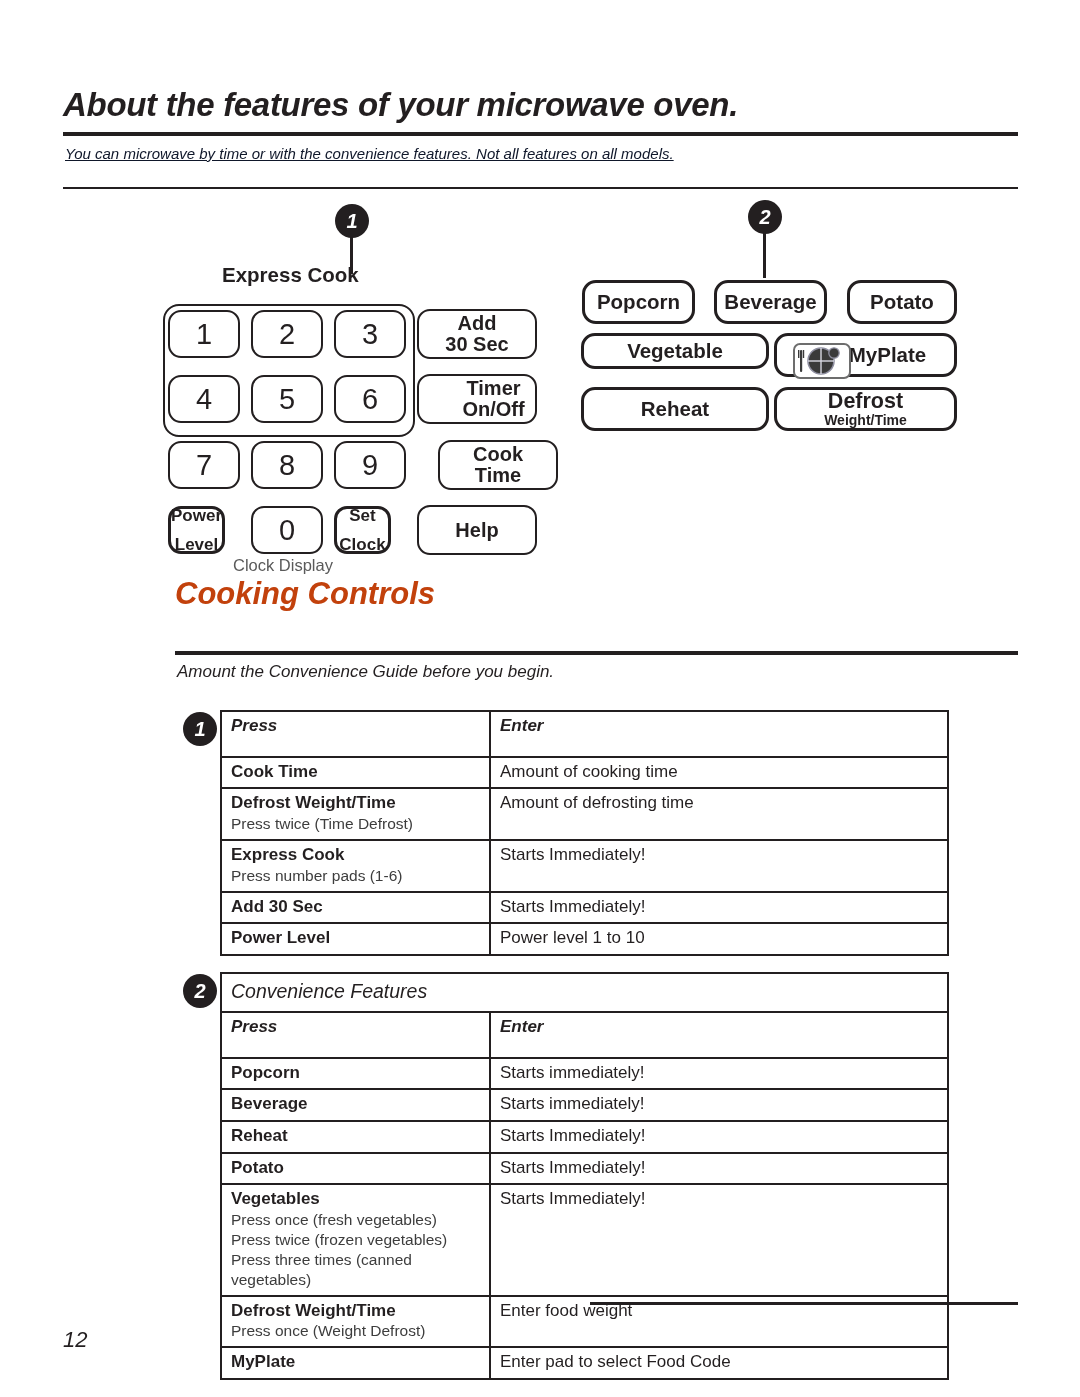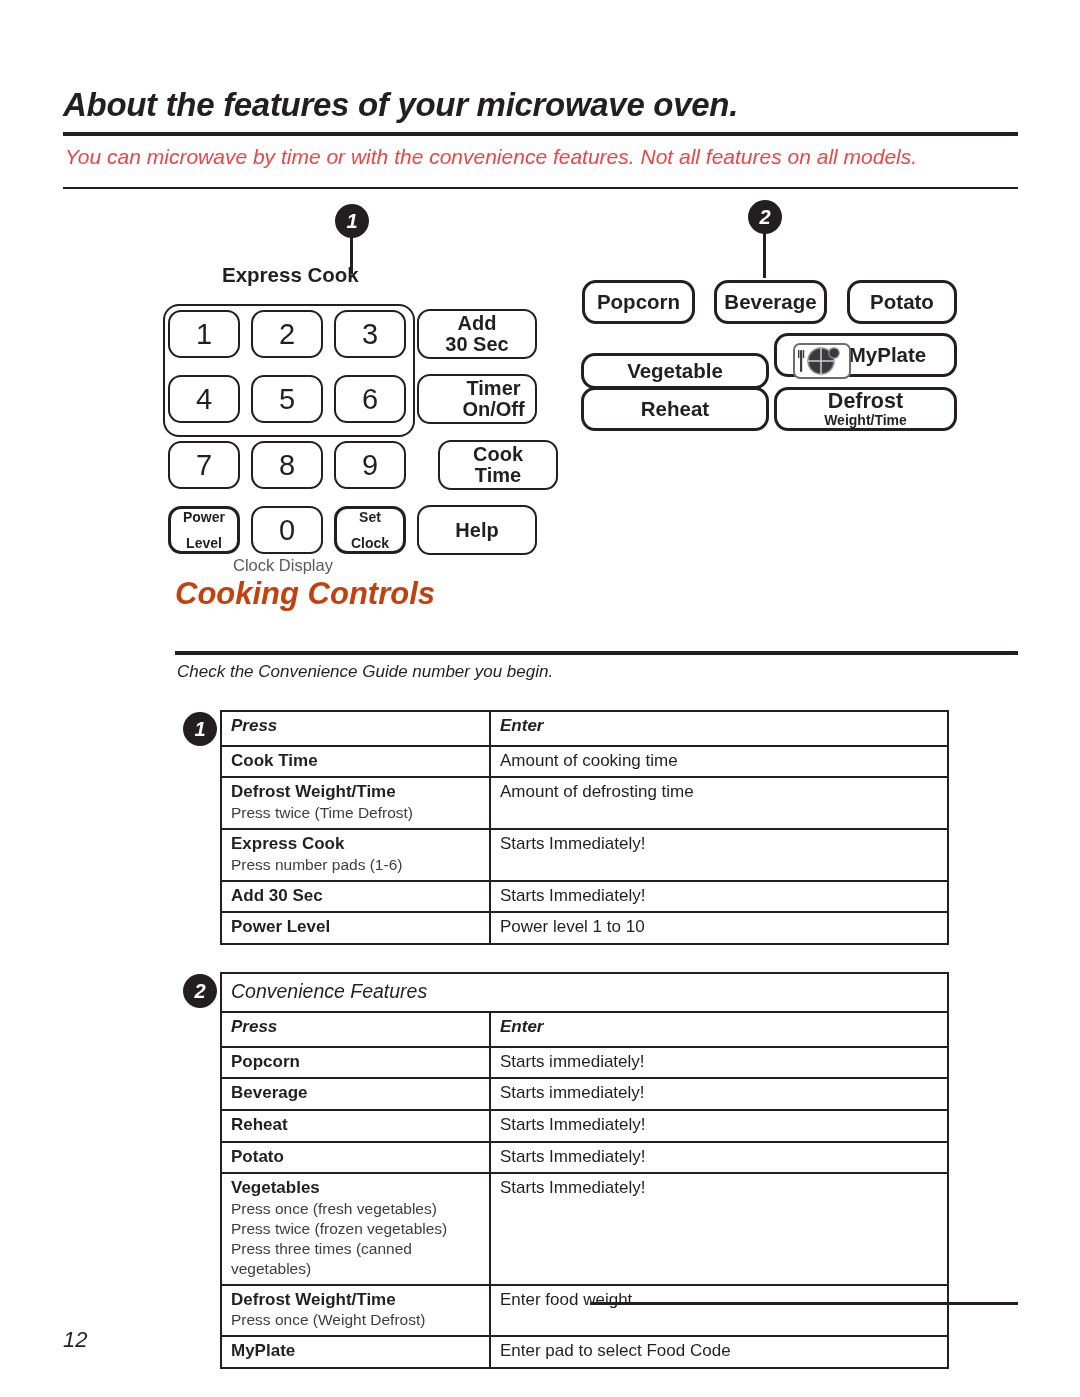--- a/index.html
+++ b/index.html
@@ -36,24 +36,25 @@
     background: #231f20;
     border-top: 1px solid #ffffff;
   }
   #rule-top  { top: 131px; }
   #rule-sub  { top: 187px; height: 2px; border-top: none; }
 
   #intro-text {
     position: absolute;
     left: 65px;
     top: 145px;
-    font-size: 21px;
-    font-style: italic;
-    color: #ef4444;
+    font-size: 15px;
+    font-style: italic;
+    color: #0f172a;
     white-space: nowrap;
+    text-decoration: underline;
   }
 
   
   .callout {
     position: absolute;
     width: 34px;
     height: 34px;
     border-radius: 50%;
     background: #231f20;
     color: #ffffff;
@@ -105,23 +106,23 @@
     font-weight: normal;
   }
   .key.fn {
     width: 120px;
     height: 50px;
     font-size: 20px;
     font-weight: bold;
     text-align: center;
   }
   .key.small {
-    width: 72px;
+    width: 57px;
     height: 48px;
-    font-size: 14px;
+    font-size: 17px;
     font-weight: bold;
     border-width: 3.5px;
     text-align: center;
     gap: 11px;
   }
   .key .l1 { display: block; }
   .key .l2 { display: block; }
 
   
   #express-bracket {
@@ -235,21 +236,21 @@
     font-style: italic;
     font-weight: normal;
     padding-top: 6px;
     padding-bottom: 7px;
   }
   td.col-head {
     font-size: 17px;
     font-style: italic;
     font-weight: bold;
     padding-top: 4px;
-    padding-bottom: 8px;
+    padding-bottom: 19px;
   }
   .cell-main {
     font-weight: bold;
     display: block;
   }
   .cell-sub {
     font-weight: normal;
     display: block;
     font-size: 15.5px;
     color: #3d3d3d;
@@ -358,21 +359,21 @@
   </div>
 
   <div id="clock-display-label">Clock Display</div>
 </div>
 
 <div>
   <div class="cbtn" style="left:582px; top:280px; width:113px; height:44px;">Popcorn</div>
   <div class="cbtn" style="left:714px; top:280px; width:113px; height:44px;">Beverage</div>
   <div class="cbtn" style="left:847px; top:280px; width:110px; height:44px;">Potato</div>
 
-  <div class="cbtn" style="left:581px; top:333px; width:188px; height:36px;margin-top:20px;">Vegetable</div>
+  <div class="cbtn" style="left:581px; top:333px; width:188px; height:36px;">Vegetable</div>
 
   <div class="cbtn" style="left:774px; top:333px; width:183px; height:44px; position:absolute;">
     <span id="myplate-icon">
       <svg width="54" height="32" viewBox="0 0 54 32" xmlns="http://www.w3.org/2000/svg" aria-hidden="true">
 
         <rect x="5" y="5" width="2.2" height="22" rx="1" fill="#3a3a3a"></rect>
         <rect x="3" y="5" width="1.4" height="8" fill="#3a3a3a"></rect>
         <rect x="7.8" y="5" width="1.4" height="8" fill="#3a3a3a"></rect>
 
         <circle cx="26" cy="16" r="13" fill="#3a3a3a" stroke="#8f8fa0" stroke-width="1.6"></circle>
@@ -388,21 +389,21 @@
   <div class="cbtn" style="left:581px; top:387px; width:188px; height:44px;">Reheat</div>
 
   <div class="cbtn" style="left:774px; top:387px; width:183px; height:44px; flex-direction:column;">
     <span class="defrost-main">Defrost</span>
     <span class="defrost-sub">Weight/Time</span>
   </div>
 </div>
 
 <div id="cooking-controls-title">Cooking Controls</div>
 <div id="rule-cooking"></div>
-<div id="cooking-controls-sub">Check the Convenience Guide number you begin.</div>
+<div id="cooking-controls-sub">Amount the Convenience Guide before you begin.</div>
 
 <div class="callout tbl-callout" style="top:712px;">1</div>
 <table class="feature-table" id="table-time">
   <colgroup>
       <col class="c1">
       <col class="c2">
     </colgroup>
   <tbody>
     <tr>
       <td class="col-head">Press</td>

